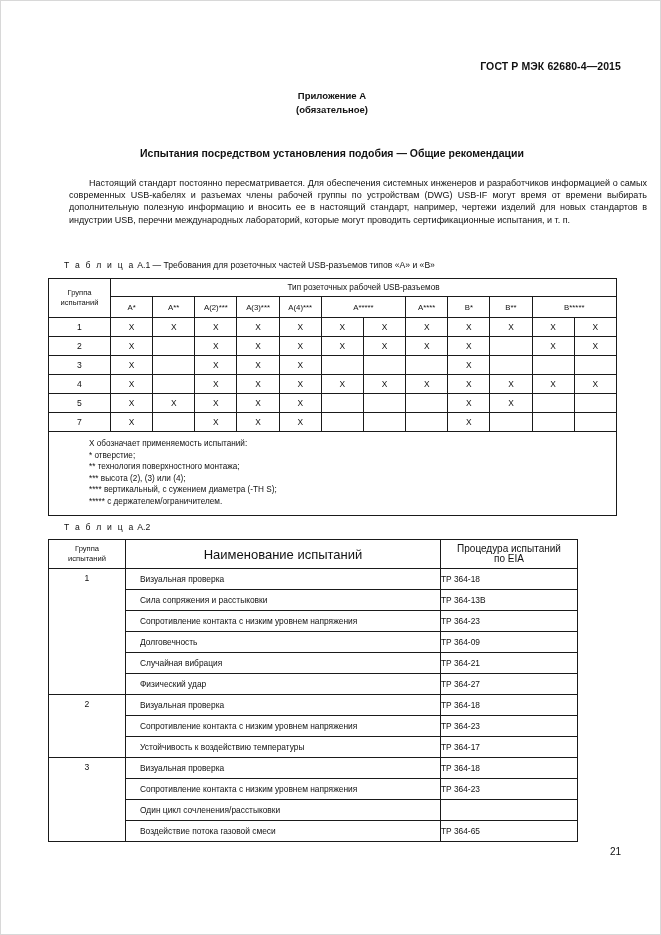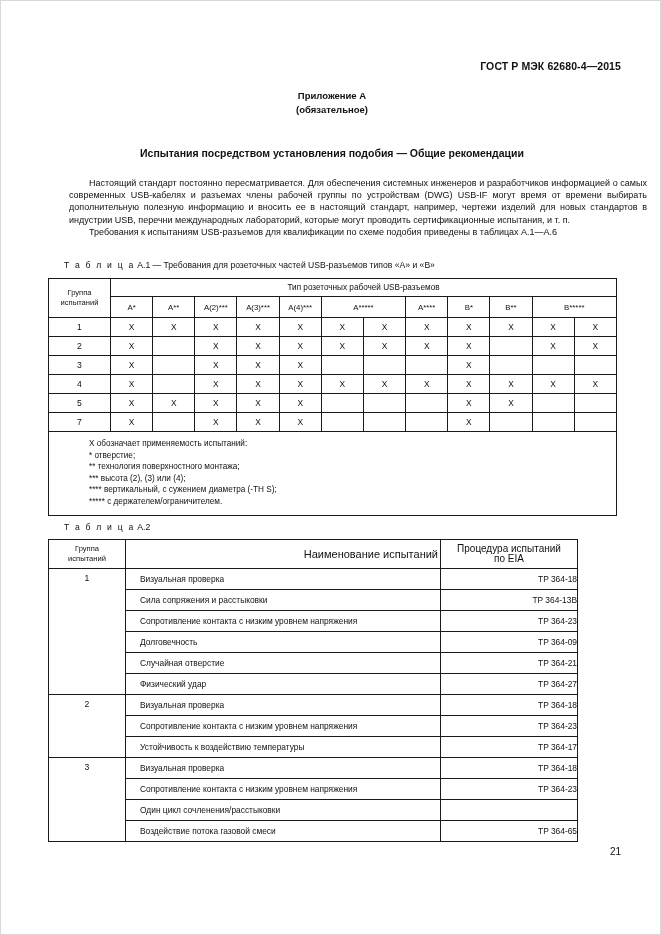--- a/index.html
+++ b/index.html
@@ -164,22 +164,22 @@
     padding: 0;
   }
   #table-a2 .h-grp {
     width: 72px;
     text-align: center;
     font-size: 7.6px;
     line-height: 10px;
     padding: 4px 2px;
   }
   #table-a2 .h-name {
-    text-align: right;
-    font-size: 11px;
+    text-align: center;
+    font-size: 13px;
     padding: 4px 2px;
   }
   #table-a2 .h-proc {
     width: 108px;
     text-align: center;
     font-size: 10px;
     line-height: 10px;
     padding: 4px 14px;
   }
   #table-a2 .c-grp {
@@ -188,21 +188,21 @@
     vertical-align: top;
     padding-top: 4px;
   }
   #table-a2 .c-name {
     text-align: left;
     font-size: 8.4px;
     padding: 0 0 0 14px;
     height: 20px;
   }
   #table-a2 .c-proc {
-    text-align: right;
+    text-align: left;
     font-size: 8.4px;
     height: 20px;
   }
 
   
   .page-number {
     position: absolute;
     top: 845px;
     right: 0;
     font-size: 10px;
@@ -219,21 +219,20 @@
 
     <div class="appendix">
       <div>Приложение А</div>
       <div>(обязательное)</div>
     </div>
 
     <div class="main-heading">Испытания посредством установления подобия — Общие рекомендации</div>
 
     <div class="body-text">
       <p>Настоящий стандарт постоянно пересматривается. Для обеспечения системных инженеров и разработчиков информацией о самых современных USB-кабелях и разъемах члены рабочей группы по устройствам (DWG) USB-IF могут время от времени выбирать дополнительную полезную информацию и вносить ее в настоящий стандарт, например, чертежи изделий для новых стандартов в индустрии USB, перечни международных лабораторий, которые могут проводить сертификационные испытания, и т. п.</p>
-      <p>Требования к испытаниям USB-разъемов для квалификации по схеме подобия приведены в таблицах А.1—А.6</p>
     </div>
 
     <div class="tbl-caption" id="caption-a1">
       <span class="sp">Т а б л и ц а</span>
       <span>А.1</span>
       <span>— Требования для розеточных частей USB-разъемов типов «А» и «В»</span>
     </div>
 
     <table class="grid" id="table-a1">
       <tbody id="table-a1-body">
@@ -388,21 +387,21 @@
           </tr>
           <tr>
             <td class="c-name">Сопротивление контакта с низким уровнем напряжения</td>
             <td class="c-proc">TP 364-23</td>
           </tr>
           <tr>
             <td class="c-name">Долговечность</td>
             <td class="c-proc">TP 364-09</td>
           </tr>
           <tr>
-            <td class="c-name">Случайная отверстие</td>
+            <td class="c-name">Случайная вибрация</td>
             <td class="c-proc">TP 364-21</td>
           </tr>
           <tr>
             <td class="c-name">Физический удар</td>
             <td class="c-proc">TP 364-27</td>
           </tr>
           <tr>
             <td class="c-grp" rowspan="3">2</td>
             <td class="c-name">Визуальная проверка</td>
             <td class="c-proc">TP 364-18</td>

